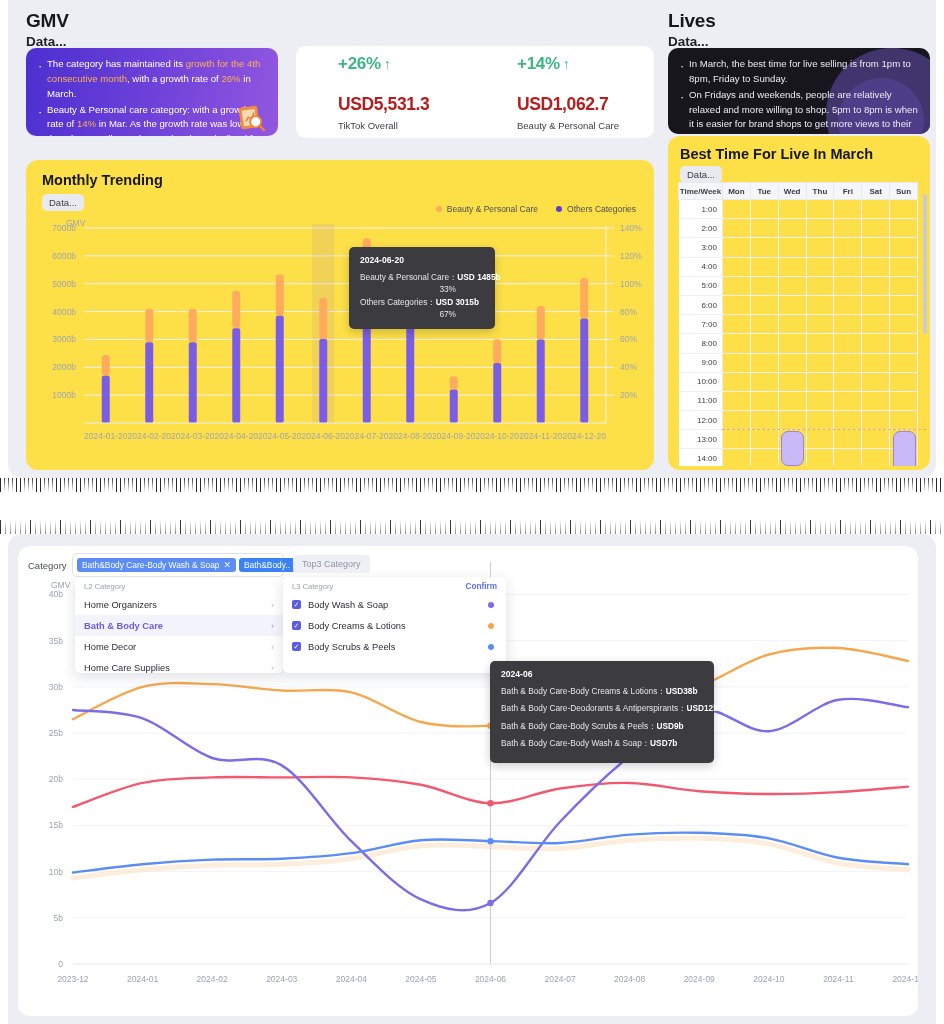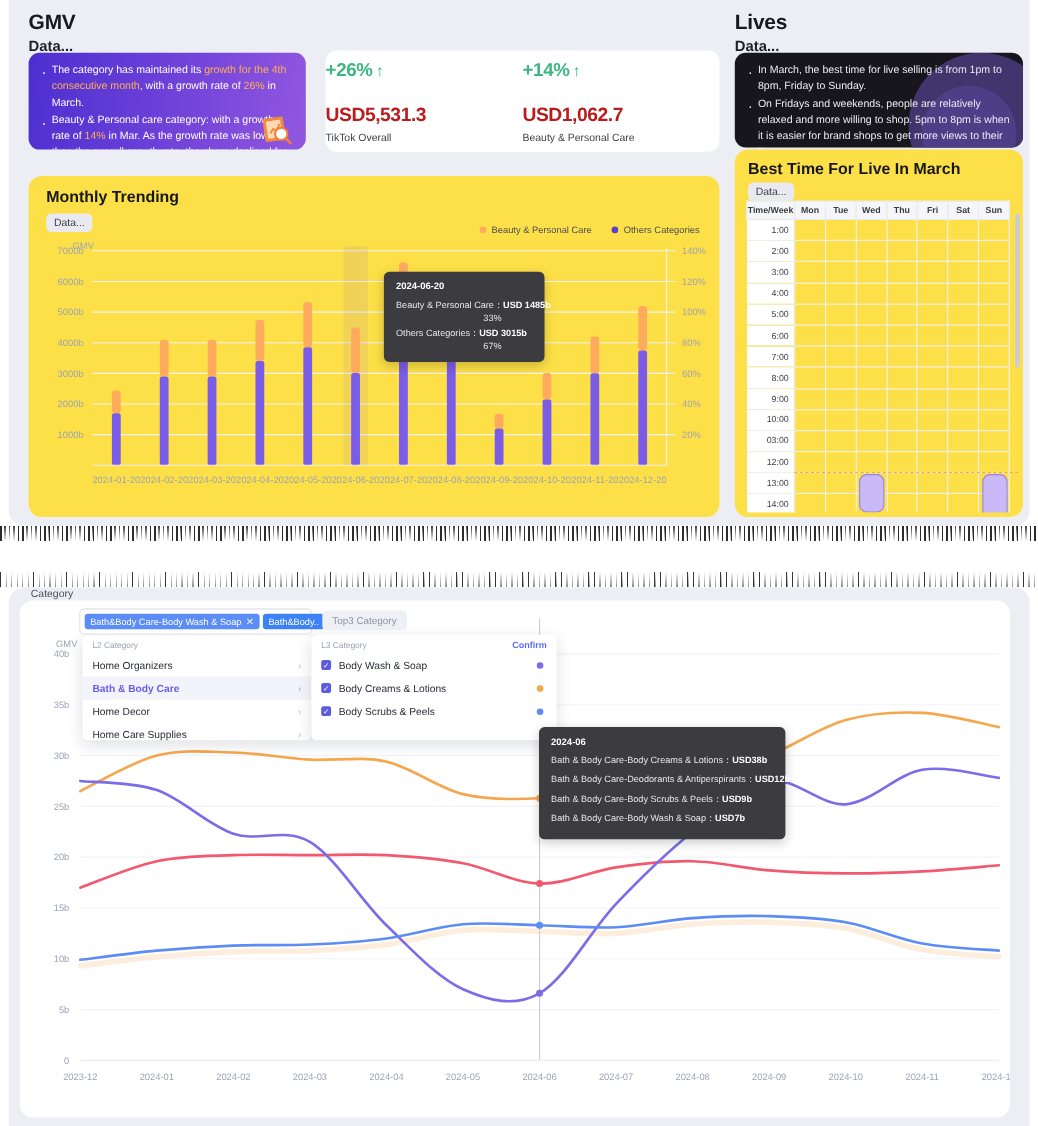--- a/index.html
+++ b/index.html
@@ -85,21 +85,21 @@
   .hl-orange { color: #ffb050; }
   .insight-icon {
     position: absolute; right: 12px; bottom: 4px; width: 30px; height: 28px; z-index: 4;
   }
 
   
   .kpi-card {
     position: absolute; left: 288px; top: 46px; width: 358px; height: 92px;
     background: #ffffff; border-radius: 10px; display: flex; align-items: center;
   }
-  .kpi { flex: 1; }
+  .kpi { flex: 1; padding-left: 42px; }
   .kpi .pct { font-size: 17px; font-weight: 700; color: #3cb682; letter-spacing: -.3px;}
   .kpi .pct .arrow { font-size: 14px; margin-left: 3px; }
   .kpi .val { font-size: 17.5px; font-weight: 700; color: #b91c1c; margin-top: 20px; letter-spacing: -.4px;}
   .kpi .lbl { font-size: 9.5px; color: #3c3f47; margin-top: 5px; font-weight: 400;}
 
   
   .card-white { position: absolute; background: #fde047; border-radius: 12px; }
   .card-trend { left: 18px; top: 160px; width: 628px; height: 310px; }
   .card-heat  { left: 660px; top: 136px; width: 262px; height: 334px; }
 
@@ -151,21 +151,21 @@
     border-top: 1px dashed #f0a85e; z-index: 6;
   }
   .heat-scroll {
     position: absolute; right: 3px; top: 58px; width: 4px; height: 140px;
     background: #c9ccd6; border-radius: 3px;
   }
 
   
   .card-bottom { position: absolute; left: 18px; top: 546px; width: 900px; height: 470px;
     background: #fff; border-radius: 12px; }
-  .flt-label { position: absolute; left: 28px; top: 535px; font-size: 9.5px; color: #4a4d57; }
+  .flt-label { position: absolute; left: 28px; top: 560px; font-size: 9.5px; color: #4a4d57; }
   .flt-box {
     position: absolute; left: 72px; top: 553px; width: 212px; height: 24px;
     background: #fff; border: 1px solid #dfe2ea; border-radius: 5px;
     display: flex; align-items: center; padding: 0 4px; gap: 3px; z-index: 25;
   }
   .chip {
     font-size: 8.4px; border-radius: 3px; padding: 2px 5px; color: #fff;
     display: flex; align-items: center; gap: 4px; white-space: nowrap;
   }
   .chip.blue { background: #5b8df5; }
@@ -474,21 +474,21 @@
                 <td class="tlabel">10:00</td>
                 <td></td>
                 <td></td>
                 <td></td>
                 <td></td>
                 <td></td>
                 <td></td>
                 <td></td>
               </tr>
               <tr>
-                <td class="tlabel">03:00</td>
+                <td class="tlabel">11:00</td>
                 <td></td>
                 <td></td>
                 <td></td>
                 <td></td>
                 <td></td>
                 <td></td>
                 <td></td>
               </tr>
               <tr>
                 <td class="tlabel">12:00</td>

